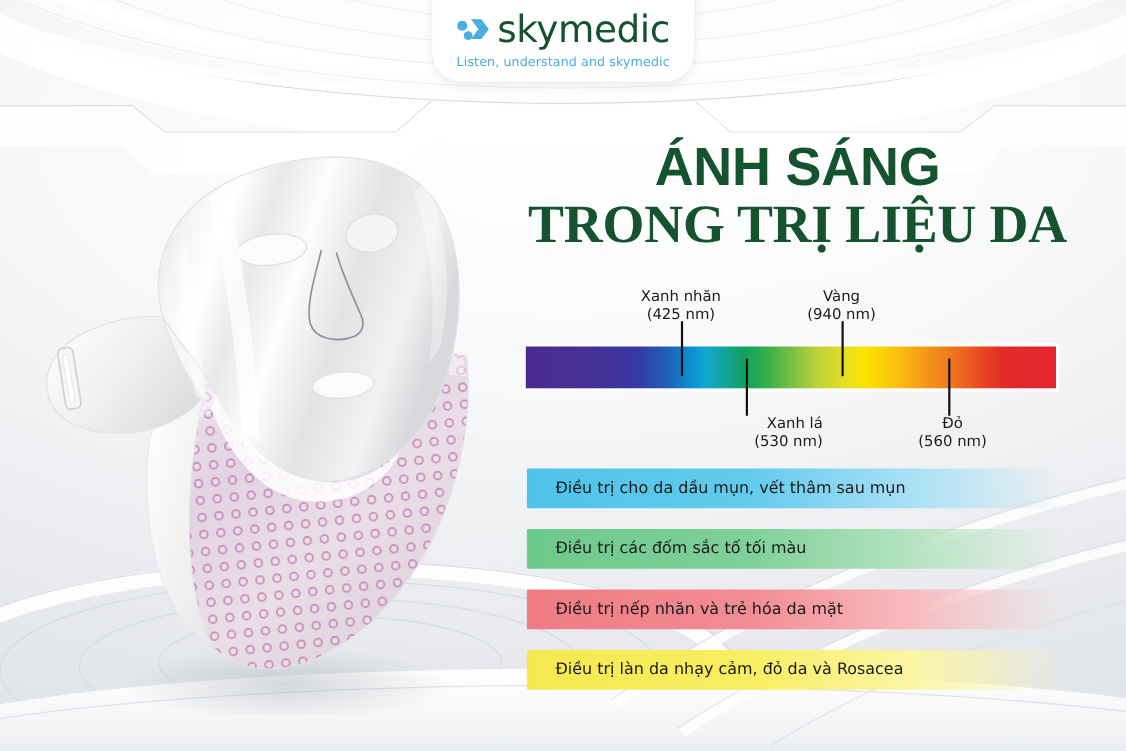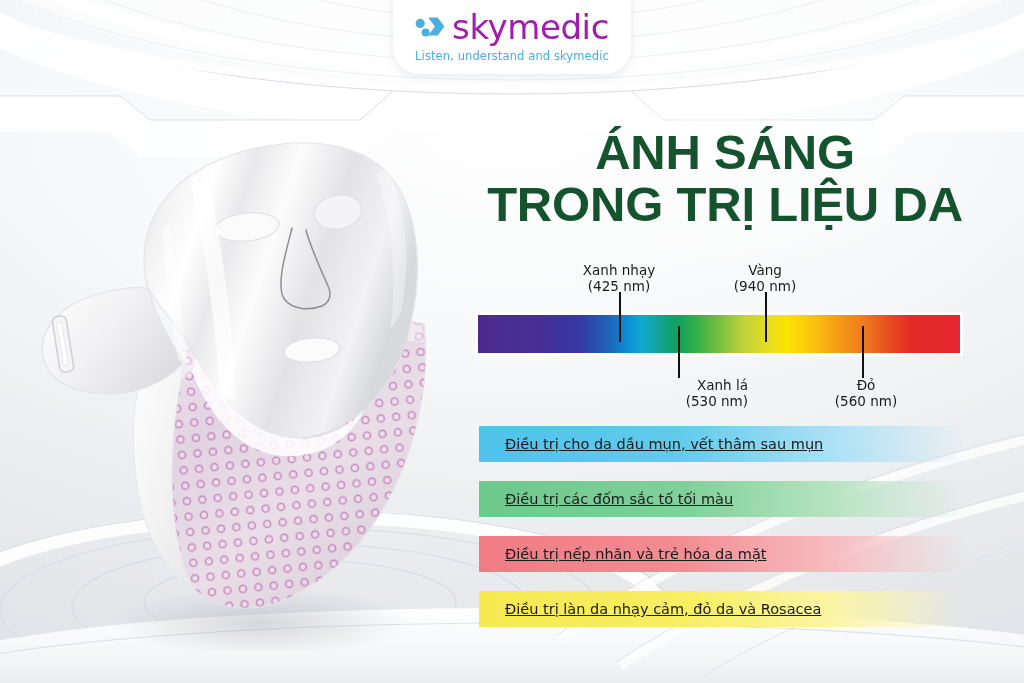--- a/index.html
+++ b/index.html
@@ -25,36 +25,36 @@
     box-shadow:0 3px 9px rgba(120,130,145,.16);
     z-index:6;
   }
   .logo-wrap{
     position:absolute;left:393px;top:10px;width:238px;height:64px;z-index:7;
     display:flex;flex-direction:column;align-items:center;justify-content:flex-start;
   }
   .logo-row{display:flex;align-items:center;gap:7px;}
   .logo-mark{width:30px;height:28px;display:block;}
   .logo-word{
-    font-size:34px;font-weight:400;color:#a21caf;letter-spacing:-.4px;
+    font-size:34px;font-weight:400;color:#14532d;letter-spacing:-.4px;
     line-height:1;font-family:"DejaVu Sans", sans-serif;
   }
   .logo-tag{
     margin-top:5px;font-size:11.5px;color:#4aaede;letter-spacing:.1px;
     font-family:"DejaVu Sans", sans-serif;
   }
 
   
   .title{
     position:absolute;left:470px;top:126px;width:510px;text-align:center;z-index:5;
     color:#14532d;font-weight:bold;font-size:49px;line-height:1.07;
     letter-spacing:-.2px;
     font-family:"Liberation Sans", sans-serif;
   }
-  .title .l2{display:block;white-space:nowrap;}
+  .title .l2{display:block;white-space:nowrap;font-family:Liberation Serif, serif;}
 
   
   .spec-zone{position:absolute;left:478px;top:262px;width:486px;height:150px;z-index:5;}
   .spec-bar{
     position:absolute;left:0;top:53px;width:482px;height:38px;
     background:linear-gradient(to right,
       #4b2a8c 0%, #4a2e91 6%, #452f96 13%, #3638a4 21%,
       #1f63b8 27%, #0a93d6 31.5%, #12a8d0 34%, #13a4a2 37%,
       #11a05f 41%, #2fae4a 45%, #76bf41 50%, #bed13a 55%,
       #ecdf1c 61%, #fbe400 64%, #fbbf10 70%, #f49a18 75%,
@@ -76,21 +76,20 @@
   
   .bars{position:absolute;left:479px;top:426px;width:485px;z-index:5;}
   .bar{
     position:relative;height:36px;margin-bottom:19px;
     display:flex;align-items:center;
   }
   .bar span{
     position:relative;z-index:2;padding-left:26px;
     font-size:14.5px;color:#1a1a1a;white-space:nowrap;
     font-family:"DejaVu Sans", sans-serif;
-    text-decoration:underline;
   }
   .bar::before{
     content:"";position:absolute;inset:0;border-radius:1px;
   }
   .bar.b1::before{background:linear-gradient(to right,#4ec3e9 0%,#63cbec 42%,#a9e0f5 72%,rgba(210,238,250,0) 100%);}
   .bar.b2::before{background:linear-gradient(to right,#6dc98b 0%,#7fd099 42%,#b5e3c0 72%,rgba(214,238,221,0) 100%);}
   .bar.b3::before{background:linear-gradient(to right,#f6e94f 0%,#f8ee62 42%,#fbf5a4 72%,rgba(252,248,206,0) 100%);}
   .bar.b4::before{background:linear-gradient(to right,#ef7b84 0%,#f28d93 42%,#f7bbbf 72%,rgba(250,216,218,0) 100%);}
 
   
@@ -186,21 +185,21 @@
   <div class="title">
     <span>ÁNH SÁNG</span>
     <span class="l2">TRONG TRỊ LIỆU DA</span>
   </div>
 
   <div class="spec-zone">
     <div class="spec-bar"></div>
 
     <div class="tick up" style="left:141px;"></div>
     <div class="spec-lab top" style="left:71px;width:140px;">
-      <span>Xanh nhạy</span>
+      <span>Xanh nhăn</span>
       <span class="nm">(425 nm)</span>
     </div>
 
     <div class="tick down" style="left:200px;"></div>
     <div class="spec-lab bot" style="left:130px;width:140px;text-align:right;">
       <span>Xanh lá</span>
       <span class="nm">(530 nm)</span>
     </div>
 
     <div class="tick up" style="left:287px;"></div>

